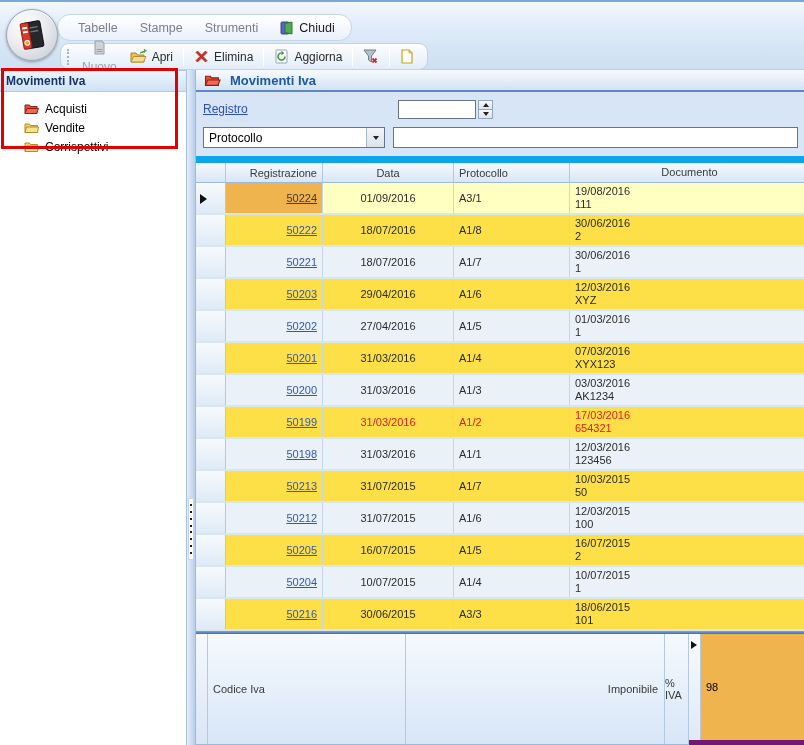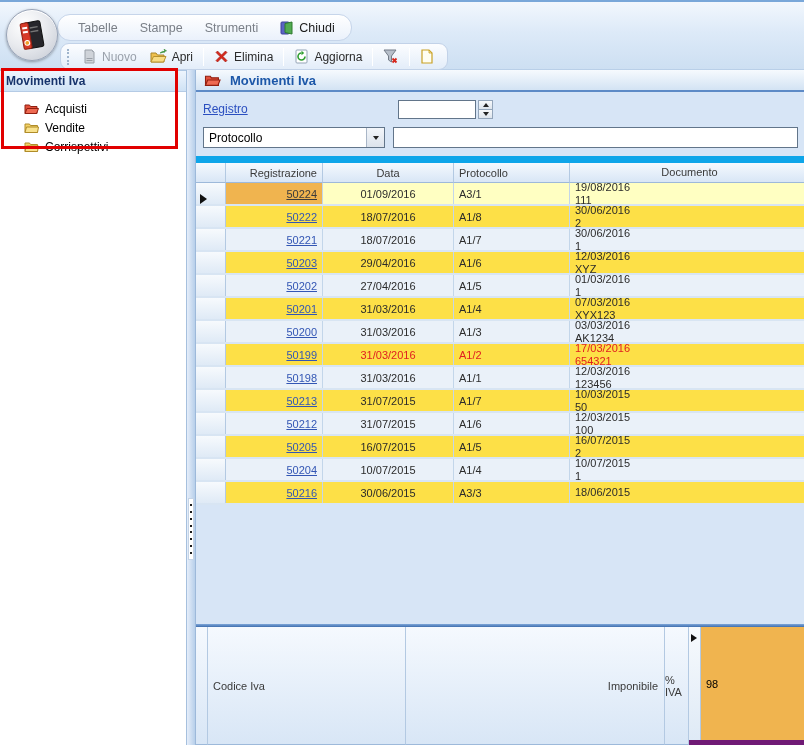--- a/index.html
+++ b/index.html
@@ -18,21 +18,21 @@
   .menubar { position:absolute; left:57px; top:12px; height:27px; display:flex; align-items:center;
     gap:22px; padding:0 16px 0 20px; border:1px solid #c6d5ea; border-radius:13px;
     background:linear-gradient(#ffffff, #eaf1fb); }
   .menu-item { font-size:12.5px; color:#7a7f87; cursor:default; }
   .menu-item.active { color:#1b1b1b; display:flex; align-items:center; gap:5px; }
   .toolbar { position:absolute; left:60px; top:41px; height:27px; display:flex; align-items:center;
     gap:7px; padding:0 10px 0 6px; border:1px solid #c2d2e8; border-radius:9px;
     background:linear-gradient(#fcfdff, #e3edf9); }
   .tb-grip { width:3px; height:16px; border-left:2px dotted #9fb4cc; margin-right:2px; }
   .tb-btn { display:flex; align-items:center; gap:5px; font-size:12px; color:#2b2b2b; padding:2px 3px; cursor:default; }
-  .tb-btn.disabled { color:#9aa1ab; }
+  .tb-btn.disabled { color:#9aa1ab;flex-direction:column; }
   .tb-sep { width:1px; height:18px; background:#b6c8de; border-right:1px solid #fff; }
 
   
   .sidebar { position:absolute; left:0; top:70px; width:186px; height:675px; background:#ffffff; }
   .pane-header { height:22px; line-height:21px; background:linear-gradient(#eef5fd,#cfe2f5);
     border-top:1px solid #aec7e3; border-bottom:1px solid #b5cbe5;
     font-size:12px; font-weight:bold; color:#17336b; padding-left:6px; }
   .side-items { padding-top:7px; }
   .side-item { display:flex; align-items:center; gap:6px; padding-left:24px; height:19px;
     font-size:12px; color:#000; cursor:default; }
@@ -73,21 +73,21 @@
   .dropdown-btn { width:18px; height:100%; background:linear-gradient(#f3f6fa,#dce3ec);
     border-left:1px solid #a9b6c7; display:flex; align-items:center; justify-content:center; }
   .search-box { position:absolute; left:197px; top:35px; width:405px; height:21px; background:#fff;
     border:1px solid #62758a; }
 
   
   .grid { flex:0 0 468px; display:flex; flex-direction:column; border-top:7px solid #0ea5e9; }
   .ghead { display:flex; flex:0 0 20px; }
   .ghead .hc { background:linear-gradient(#f5f9fe,#d8e6f6); border-right:1px solid #b3c9e2;
     border-bottom:1px solid #9db9da; font-size:11px; color:#3a3a3a; display:flex; align-items:center; }
-  .grow { display:flex; height:23px; border-bottom:2px solid #d8e5f3; background:#eaf1f9; }
+  .grow { display:flex; height:32px; border-bottom:2px solid #d8e5f3; background:#eaf1f9; }
   .grow.cream { background:#fde047; }
   .grow.sel { background:#ffffc2; }
   .cell { border-right:1px solid #c3d6ea; font-size:11px; color:#2b2b2b; overflow:hidden; }
   .c-sel { width:30px; flex:0 0 30px; background:linear-gradient(#f7fafd,#dfeaf6);
     border-right:1px solid #b3c9e2; position:relative; }
   .c-reg { width:97px; flex:0 0 97px; display:flex; align-items:center; justify-content:flex-end;
     padding-right:5px; }
   .c-data { width:131px; flex:0 0 131px; display:flex; align-items:center; justify-content:center; }
   .c-prot { width:116px; flex:0 0 116px; display:flex; align-items:center; padding-left:5px; }
   .c-doc { flex:1; display:flex; flex-direction:column; justify-content:center; padding-left:5px;
@@ -477,20 +477,21 @@
   </div>
           <div class="grow cream">
     <div class="cell c-sel"></div>
     <div class="cell c-reg">
               <a class="reglink">50216</a>
             </div>
     <div class="cell c-data">30/06/2015</div>
     <div class="cell c-prot">A3/3</div>
     <div class="cell c-doc">
       <span>18/06/2015</span>
+      <span>101</span>
     </div>
   </div>
         </div>
     </div>
 
     <div class="hsep"></div>
 
     <div class="bgrid">
       <div class="bghead">
         <div class="hc bh-sel"></div>

